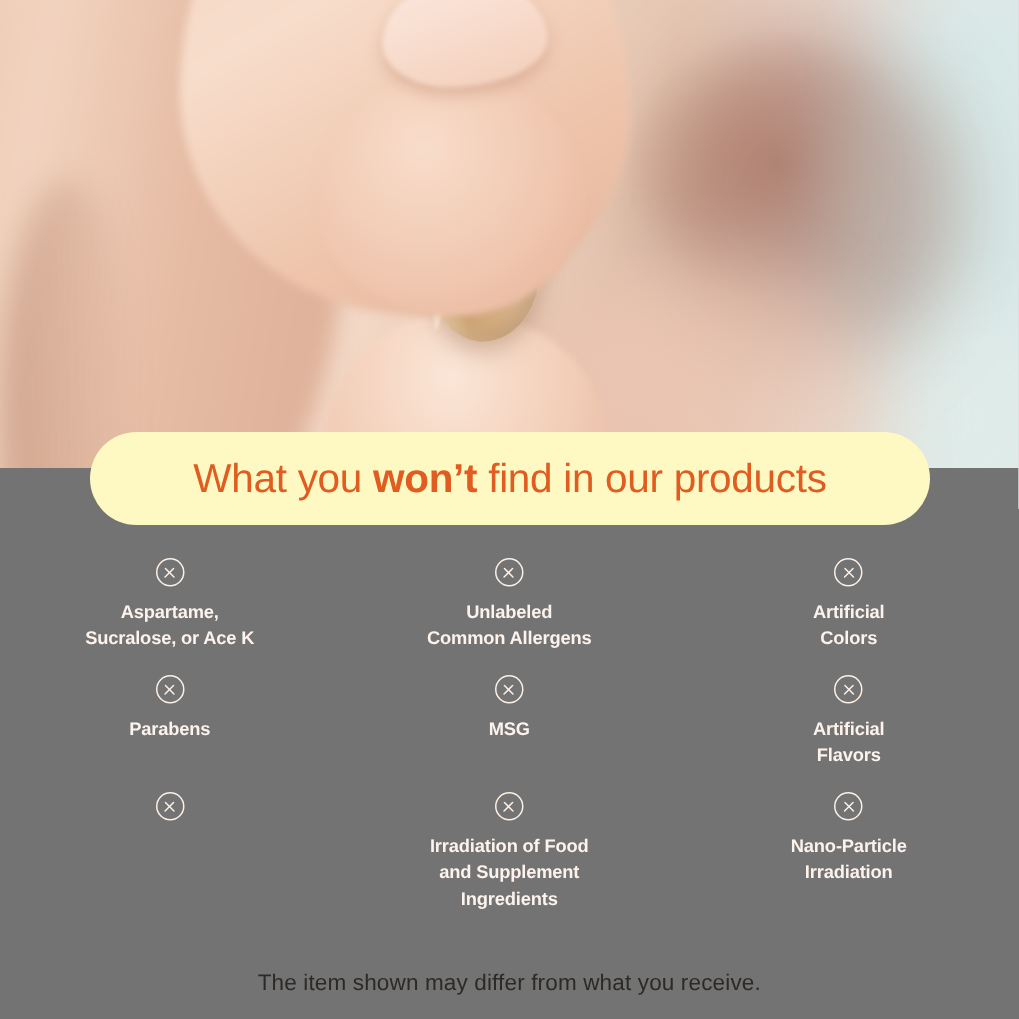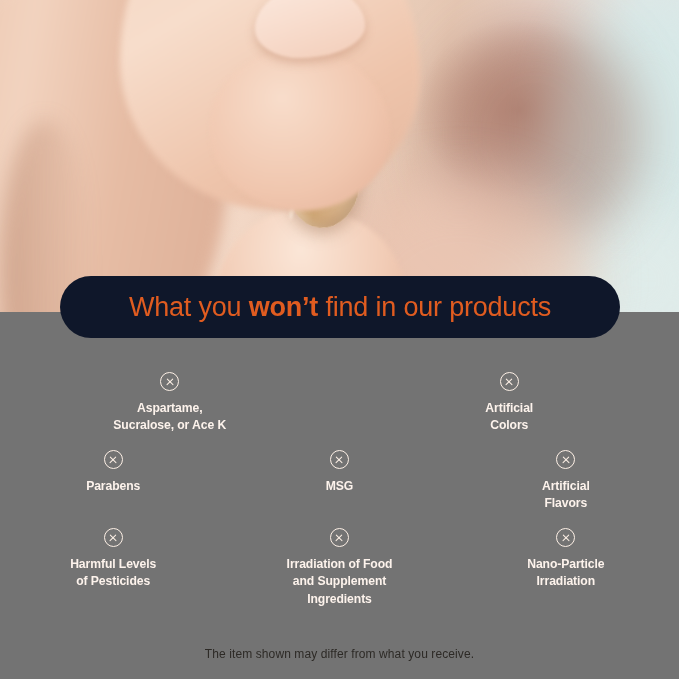--- a/index.html
+++ b/index.html
@@ -136,23 +136,23 @@
     width: 9px; height: 132px;
     border-radius: 50%;
     transform: rotate(5deg);
     background: linear-gradient(180deg, rgba(255,248,238,0.85), rgba(250,236,220,0.6));
     filter: blur(1.2px);
   }
 
   
   #title-pill {
     position: absolute;
-    left: 60px; top: 276px;
+    left: 60px; top: 288px;
     width: 560px; height: 62px;
-    background: #0f172a;
+    background: #fef9c3;
     border-radius: 31px;
     display: flex;
     align-items: center;
     justify-content: center;
     z-index: 5;
   }
   #title-text {
     font-size: 27px;
     color: #e05c20;
     letter-spacing: -0.2px;
@@ -219,21 +219,21 @@
     line-height: 1.42;
     letter-spacing: -0.1px;
     white-space: pre-line;
   }
 
   #footer-note {
     position: absolute;
     left: 0; top: 335px;
     width: 679px;
     text-align: center;
-    font-size: 12px;
+    font-size: 15px;
     color: #2d2a26;
     letter-spacing: 0.1px;
   }
 </style>
 </head>
 <body>
 
 <div id="page">
 
   <div id="photo">
@@ -260,20 +260,25 @@
     <div id="grid">
 
       <div class="grid-row row-1">
         <div class="cell">
           <div class="cell-icon"></div>
           <div class="cell-label">Aspartame,
 Sucralose, or Ace K</div>
         </div>
         <div class="cell">
           <div class="cell-icon"></div>
+          <div class="cell-label">Unlabeled
+Common Allergens</div>
+        </div>
+        <div class="cell">
+          <div class="cell-icon"></div>
           <div class="cell-label">Artificial
 Colors</div>
         </div>
       </div>
 
       <div class="grid-row row-2">
         <div class="cell">
           <div class="cell-icon"></div>
           <div class="cell-label">Parabens</div>
         </div>
@@ -284,22 +289,20 @@
         <div class="cell">
           <div class="cell-icon"></div>
           <div class="cell-label">Artificial
 Flavors</div>
         </div>
       </div>
 
       <div class="grid-row row-3">
         <div class="cell">
           <div class="cell-icon"></div>
-          <div class="cell-label">Harmful Levels
-of Pesticides</div>
         </div>
         <div class="cell">
           <div class="cell-icon"></div>
           <div class="cell-label">Irradiation of Food
 and Supplement
 Ingredients</div>
         </div>
         <div class="cell">
           <div class="cell-icon"></div>
           <div class="cell-label">Nano-Particle

